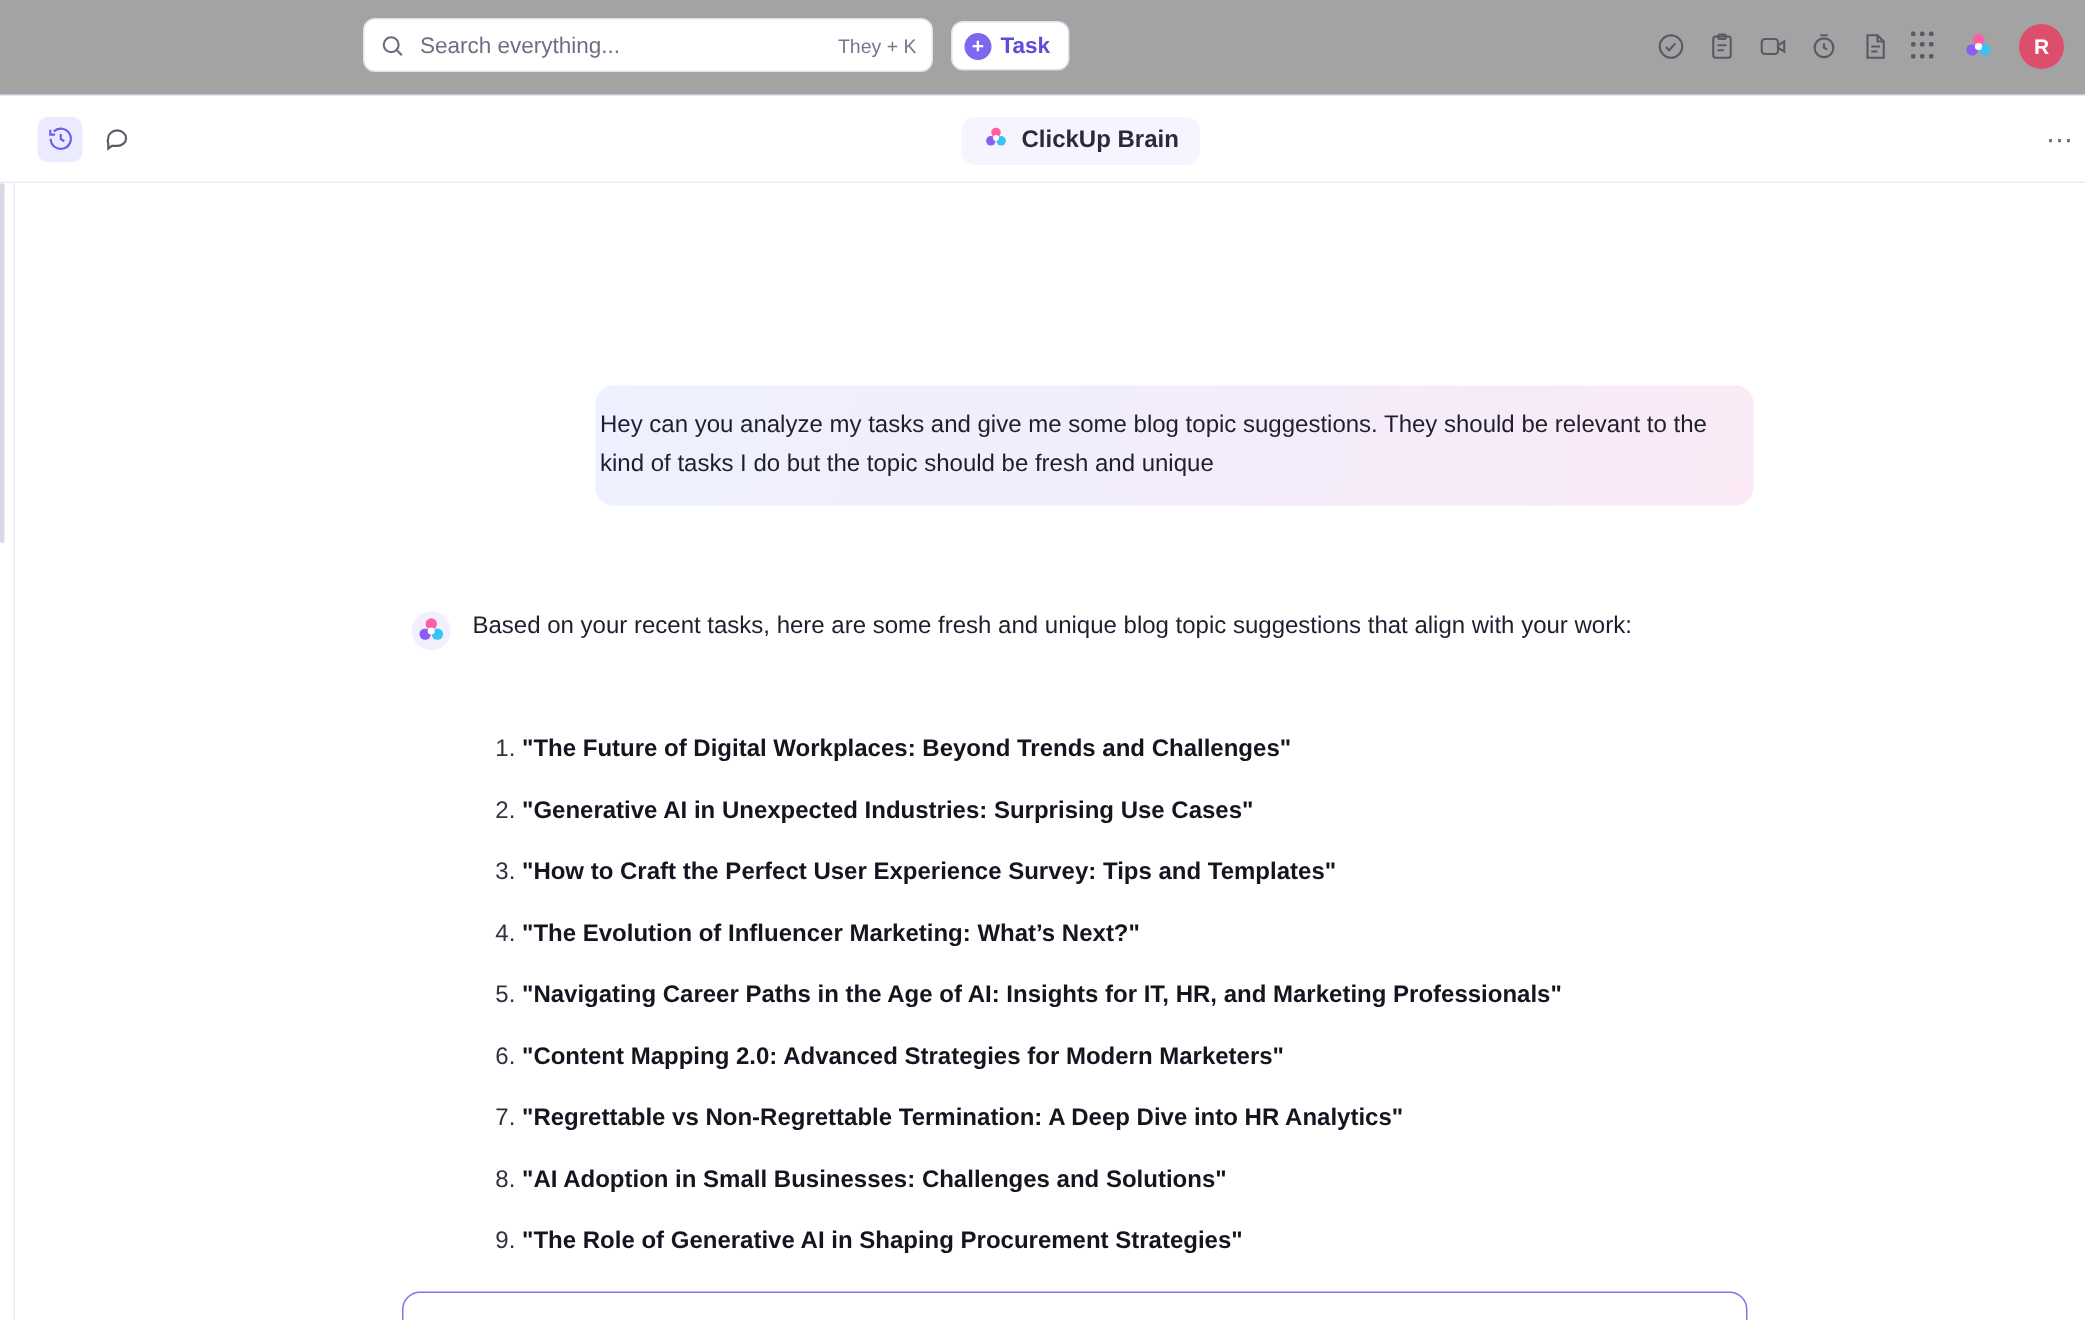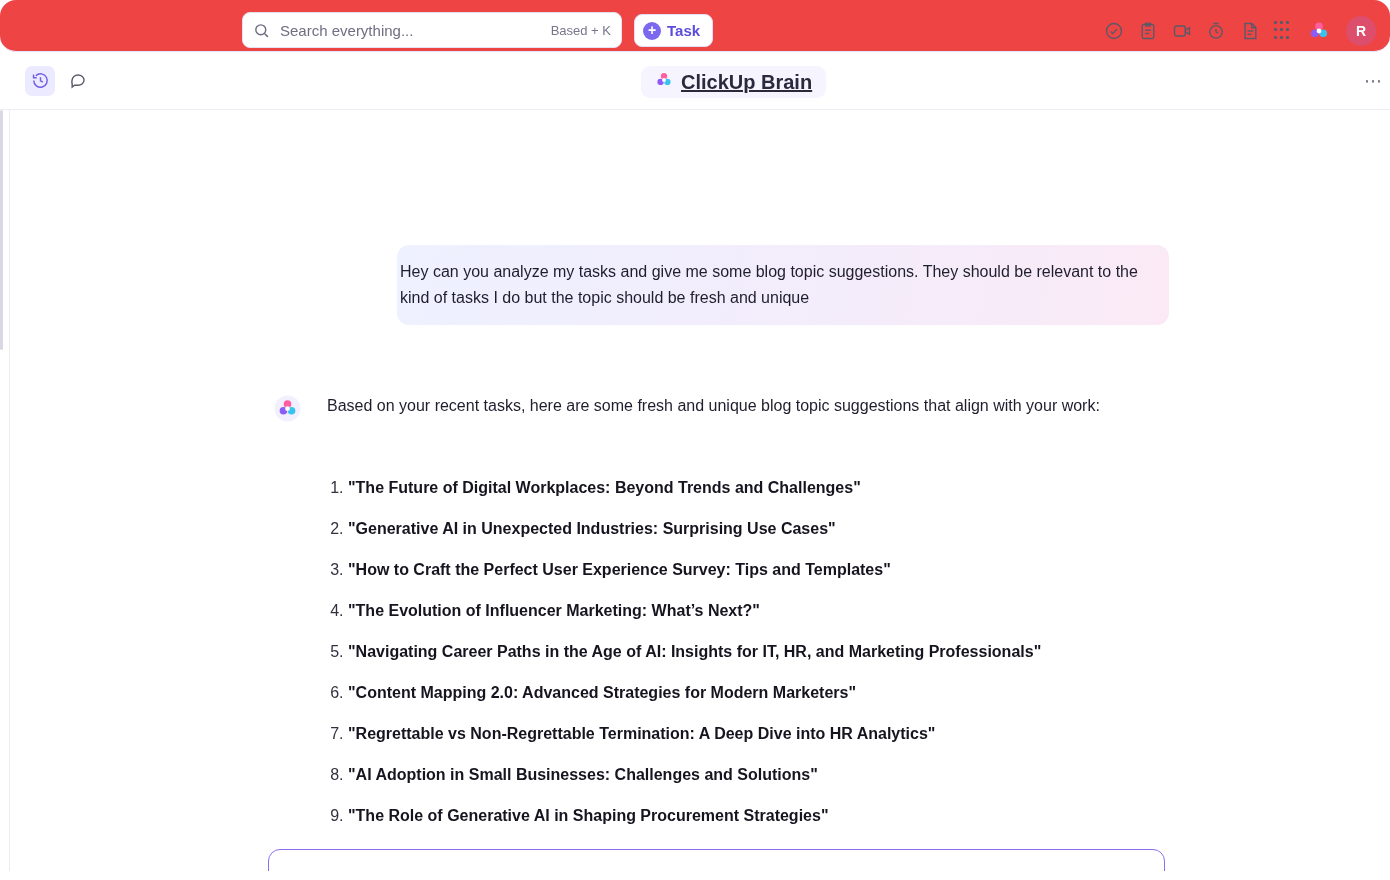--- a/index.html
+++ b/index.html
@@ -8,26 +8,25 @@
     width: 1390px; height: 880px;
     overflow: hidden;
     background: #ffffff;
     font-family: "Liberation Sans", sans-serif;
     color: #1c1c2b;
   }
 
   
   .topbar {
     position: relative;
-    height: 52px;
-    background: #ef4444;
+    height: 64px;
+    background: #a3a3a3;
     display: flex;
     align-items: center;
     border-bottom: 1px solid #e6e4f7;
-    border-radius: 16px;
   }
   .search-wrap {
     position: absolute;
     left: 242px; top: 12px;
     width: 380px; height: 36px;
     background: #ffffff;
     border: 1px solid #e3e1f4;
     border-radius: 8px;
     display: flex;
     align-items: center;
@@ -103,21 +102,21 @@
   .sb-left { position: absolute; left: 25px; display: flex; gap: 8px; align-items:center; }
   .brain-title {
     position: absolute; left: 641px; top: 14px;
     height: 32px;
     display: flex; align-items: center; gap: 8px;
     padding: 0 14px;
     border-radius: 9px;
     background: #f6f5ff;
     cursor: pointer;
   }
-  .brain-title-text { font-size: 20px; font-weight: 700; color: #2b2a3d; text-decoration: underline; }
+  .brain-title-text { font-size: 16px; font-weight: 700; color: #2b2a3d; }
   .sb-right { position: absolute; right: 8px; color: #6c6b7a; font-size: 18px; cursor: pointer;}
 
   
   .main {
     position: relative;
     height: 761px;
     overflow: hidden;
   }
   .left-rail {
     position: absolute;
@@ -144,21 +143,21 @@
     font-size: 16px;
     line-height: 26px;
     color: #1f1e2e;
   }
 
   .ai-block {
     position: absolute;
     left: 264px; top: 283px;
     width: 900px;
   }
-  .ai-head { display: flex; gap: 26px; align-items: flex-start; }
+  .ai-head { display: flex; gap: 14px; align-items: flex-start; }
   .ai-avatar { width: 27px; height: 27px; flex: 0 0 auto; margin-top: 2px; }
   .ai-intro {
     font-size: 16px; line-height: 26px; color: #1f1e2e;
     width: 795px;
   }
 
   ol.topics {
     margin: 56px 0 0 0;
     padding-left: 74px;
     list-style: decimal;
@@ -197,21 +196,21 @@
 <div class="topbar">
 
   <div class="search-wrap">
     <span class="search-icon">
       <svg viewBox="0 0 24 24" width="17" height="17" fill="none" stroke="currentColor" stroke-width="2">
         <circle cx="11" cy="11" r="7"></circle>
           <line x1="16.5" y1="16.5" x2="21" y2="21"></line>
       </svg>
     </span>
     <input class="search-input" value="" placeholder="Search everything..." style="">
-    <span class="kbd">Based + K</span>
+    <span class="kbd">They + K</span>
   </div>
 
   <div class="task-btn">
     <span class="plus-badge">+</span>
     <span class="task-label">Task</span>
   </div>
 
   <div class="top-icons">
     <span class="ticon">
       <svg viewBox="0 0 24 24" width="20" height="20" fill="none" stroke="currentColor" stroke-width="1.7">

